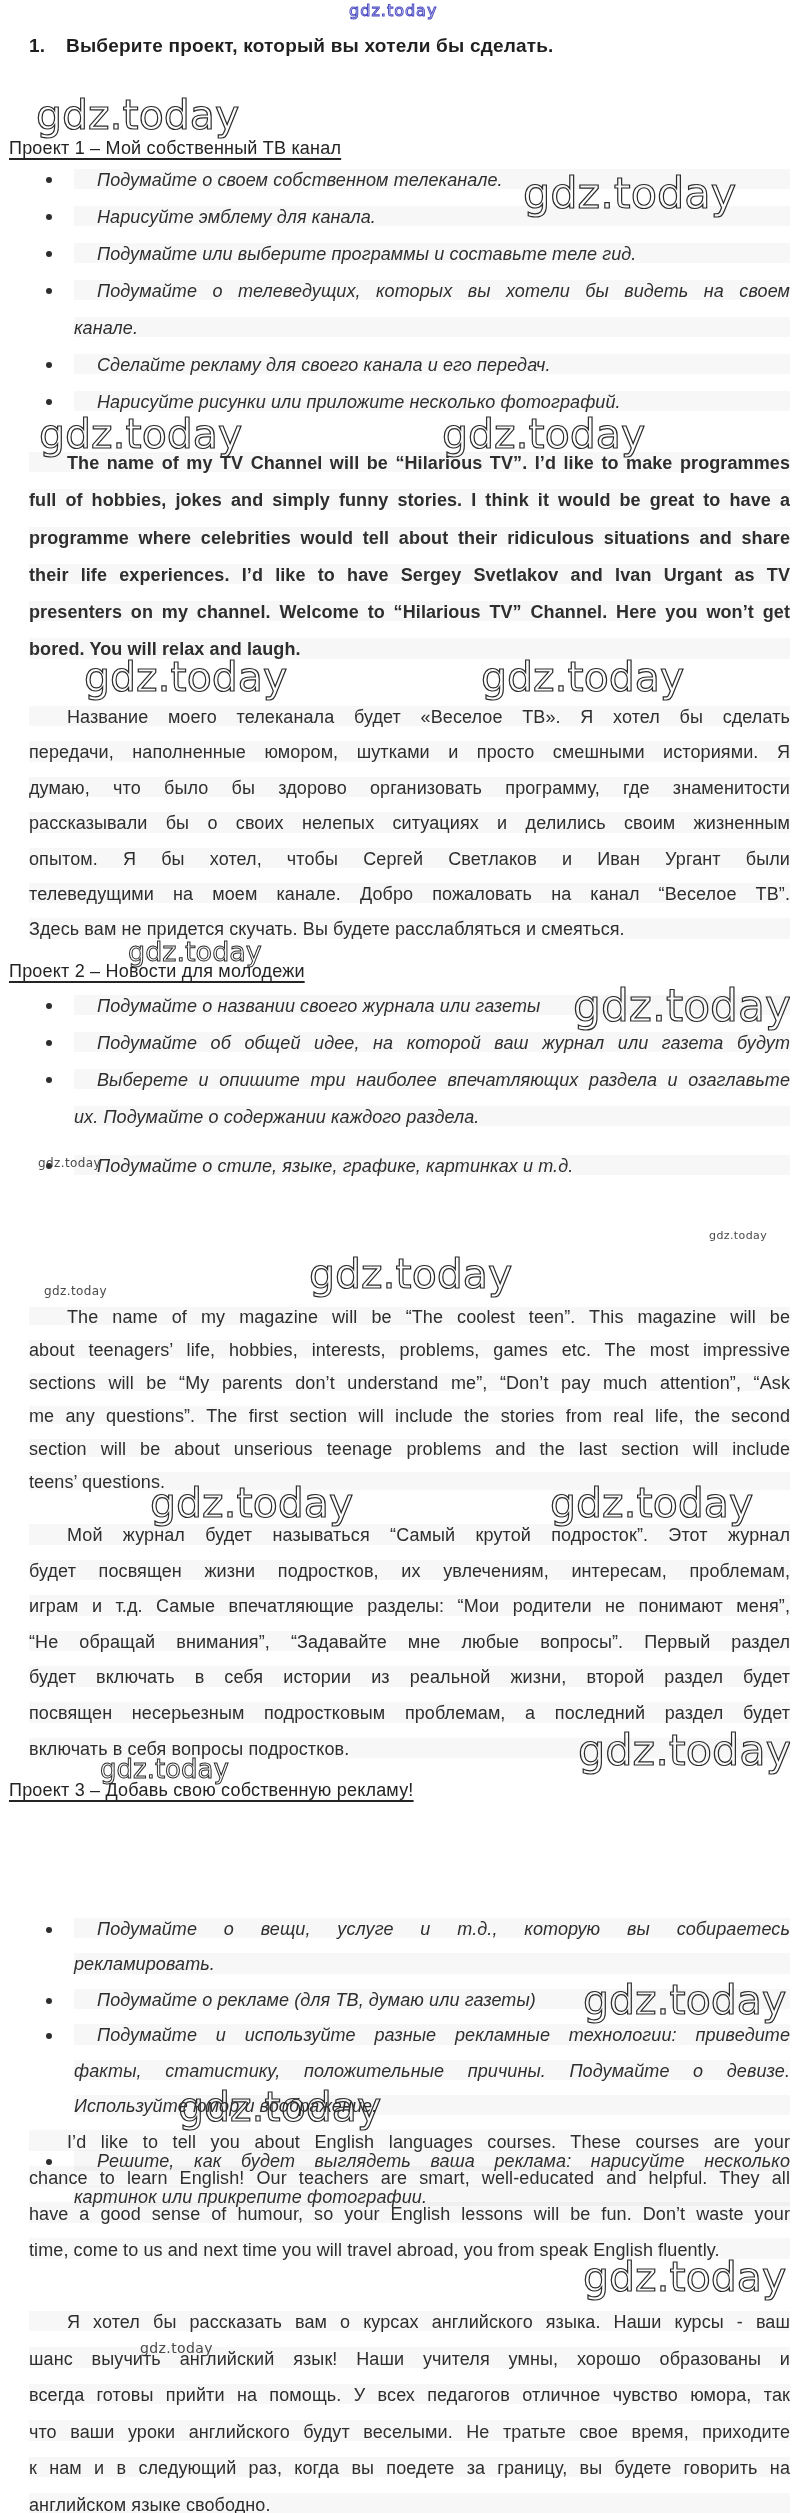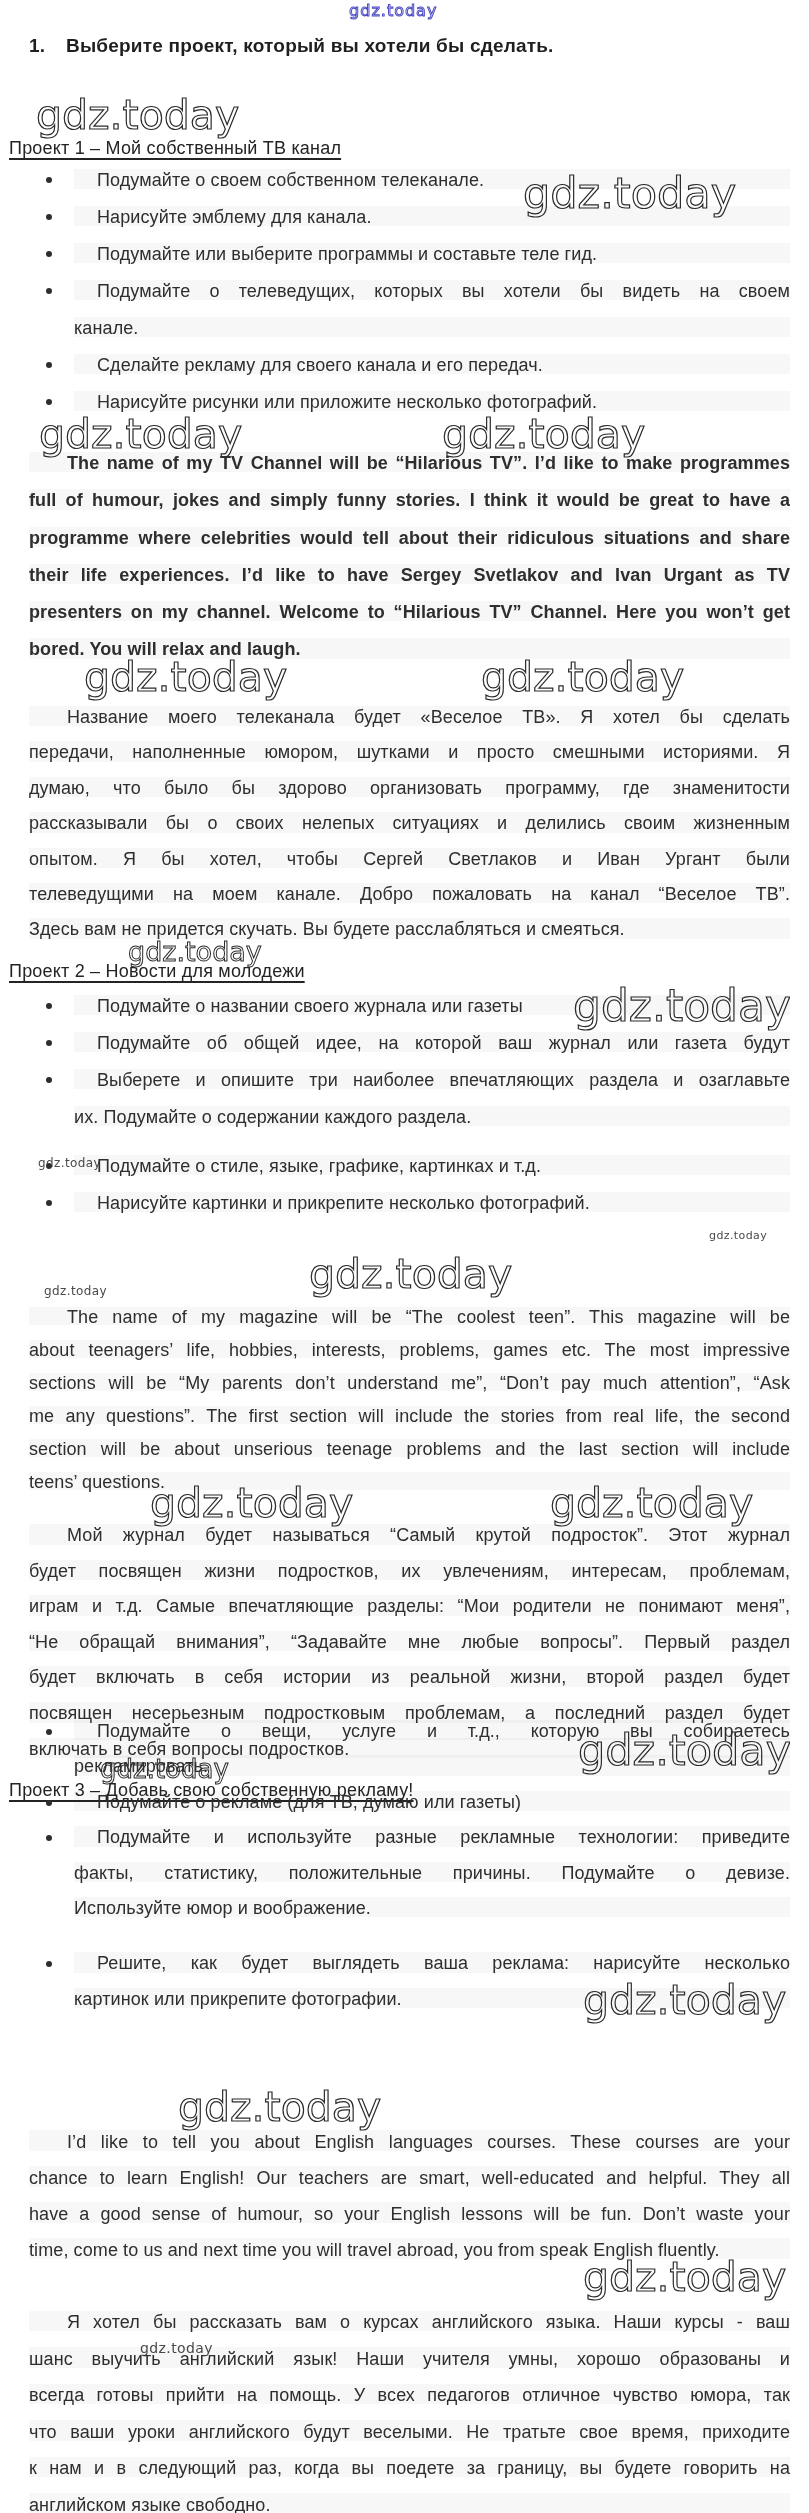--- a/index.html
+++ b/index.html
@@ -50,21 +50,21 @@
   .para .ln.first{text-indent:38px;}
   .p-eng1 .ln{line-height:37.3px;}
   .p-rus1 .ln{line-height:35.4px;}
   .p-eng2 .ln{line-height:33px;}
   .p-rus2 .ln{line-height:35.6px;}
   .p-eng3 .ln{line-height:36px;}
   .p-rus3 .ln{line-height:36.5px;}
   
   ul.blist{
     position:absolute;left:29px;width:761px;
-    list-style:none;margin:0;padding:0;font-size:18px;letter-spacing:.1px;
+    list-style:none;margin:0;padding:0;font-size:18px;letter-spacing:.1px;font-style:italic;
   }
   ul.blist li{position:relative;padding-left:45px;}
   ul.blist li::before{
     content:"";position:absolute;left:17px;top:15px;
     width:6px;height:6px;border-radius:50%;background:#2e2e2e;
   }
   ul.blist li .ln.first{text-indent:23px;}
   .b-sec1 li .ln{line-height:37px;}
   .b-sec2 li .ln{line-height:37px;}
   .b-sec3 li .ln{line-height:35.4px;}
@@ -122,21 +122,21 @@
     <li>
         <div class="ln first last">Сделайте рекламу для своего канала и его передач.</div>
       </li>
     <li>
         <div class="ln first last">Нарисуйте рисунки или приложите несколько фотографий.</div>
       </li>
   </ul>
 
   <div class="para p-eng1" style="top:445px;font-weight:bold;">
       <div class="ln first">The name of my TV Channel will be “Hilarious TV”. I’d like to make programmes</div>
-      <div class="ln">full of humour, jokes and simply funny stories. I think it would be great to have a</div>
+      <div class="ln">full of hobbies, jokes and simply funny stories. I think it would be great to have a</div>
       <div class="ln">programme where celebrities would tell about their ridiculous situations and share</div>
       <div class="ln">their life experiences. I’d like to have Sergey Svetlakov and Ivan Urgant as TV</div>
       <div class="ln">presenters on my channel. Welcome to “Hilarious TV” Channel. Here you won’t get</div>
       <div class="ln last">bored. You will relax and laugh.</div>
     </div>
   <div class="para p-rus1" style="top:700px;">
       <div class="ln first">Название моего телеканала будет «Веселое ТВ». Я хотел бы сделать</div>
       <div class="ln">передачи, наполненные юмором, шутками и просто смешными историями. Я</div>
       <div class="ln">думаю, что было бы здорово организовать программу, где знаменитости</div>
       <div class="ln">рассказывали бы о своих нелепых ситуациях и делились своим жизненным</div>
@@ -154,23 +154,20 @@
     <li>
         <div class="ln first">Подумайте об общей идее, на которой ваш журнал или газета будут</div>
       </li>
     <li>
         <div class="ln first">Выберете и опишите три наиболее впечатляющих раздела и озаглавьте</div>
         <div class="ln last">их. Подумайте о содержании каждого раздела.</div>
       </li>
     <li class="gap">
         <div class="ln first last">Подумайте о стиле, языке, графике, картинках и т.д.</div>
       </li>
-    <li>
-        <div class="ln first last">Нарисуйте картинки и прикрепите несколько фотографий.</div>
-      </li>
   </ul>
 
   <div class="para p-eng2" style="top:1301px;">
       <div class="ln first">The name of my magazine will be “The coolest teen”. This magazine will be</div>
       <div class="ln">about teenagers’ life, hobbies, interests, problems, games etc. The most impressive</div>
       <div class="ln">sections will be “My parents don’t understand me”, “Don’t pay much attention”, “Ask</div>
       <div class="ln">me any questions”. The first section will include the stories from real life, the second</div>
       <div class="ln">section will be about unserious teenage problems and the last section will include</div>
       <div class="ln last">teens’ questions.</div>
     </div>
@@ -179,21 +176,21 @@
       <div class="ln">будет посвящен жизни подростков, их увлечениям, интересам, проблемам,</div>
       <div class="ln">играм и т.д. Самые впечатляющие разделы: “Мои родители не понимают меня”,</div>
       <div class="ln">“Не обращай внимания”, “Задавайте мне любые вопросы”. Первый раздел</div>
       <div class="ln">будет включать в себя истории из реальной жизни, второй раздел будет</div>
       <div class="ln">посвящен несерьезным подростковым проблемам, а последний раздел будет</div>
       <div class="ln last">включать в себя вопросы подростков.</div>
     </div>
 
   <div class="proj-title" style="top:1779px;">Проект 3 – Добавь свою собственную рекламу!</div>
 
-  <ul class="blist b-sec3" style="top:1714px;">
+  <ul class="blist b-sec3" style="top:1912px;">
     <li>
         <div class="ln first">Подумайте о вещи, услуге и т.д., которую вы собираетесь</div>
         <div class="ln last">рекламировать.</div>
       </li>
     <li>
         <div class="ln first last">Подумайте о рекламе (для ТВ, думаю или газеты)</div>
       </li>
     <li>
         <div class="ln first">Подумайте и используйте разные рекламные технологии: приведите</div>
         <div class="ln">факты, статистику, положительные причины. Подумайте о девизе.</div>

